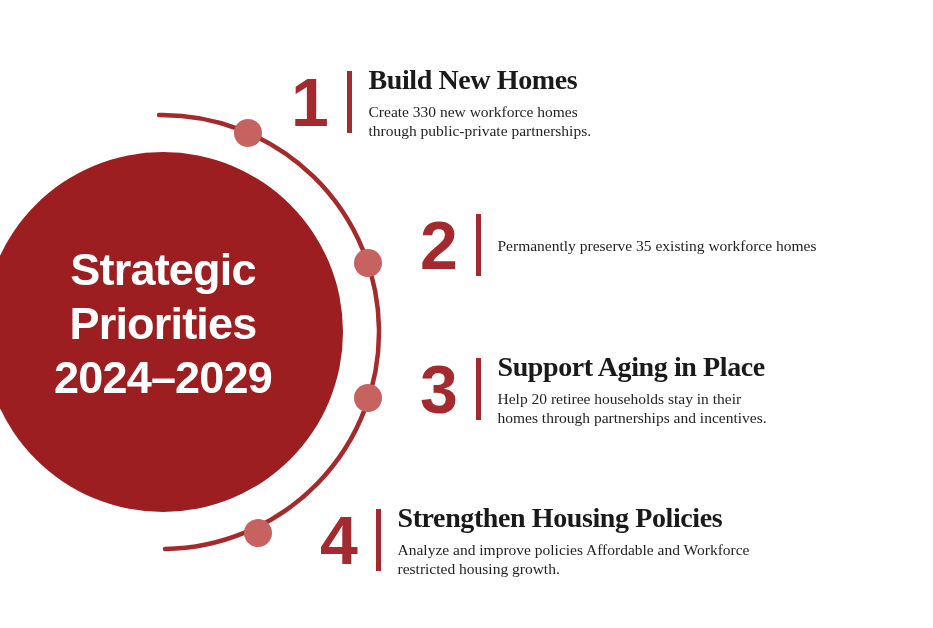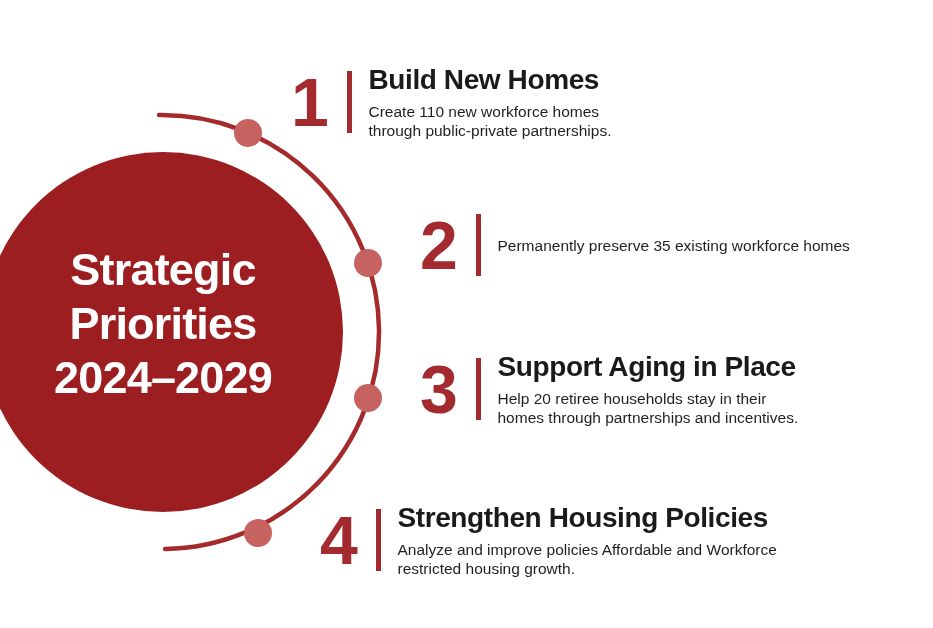--- a/index.html
+++ b/index.html
@@ -34,21 +34,21 @@
     font-weight:bold;
     color:#A32A2E;
   }
   .item .bar{
     width:4.5px;
     height:62px;
     margin-left:8px;
     background:#A32A2E;
     flex:0 0 auto;
   }
-  .item .content{margin-left:17px;}
+  .item .content{margin-left:17px;font-family:Liberation Serif, serif;}
   .item .title{
     font-size:28px;
     font-weight:bold;
     color:#1a1a1a;
     line-height:32px;
     letter-spacing:-0.4px;
     margin:0 0 6px 0;
     white-space:nowrap;
   }
   .item .desc-line{
@@ -80,21 +80,21 @@
     <div>Strategic</div>
     <div>Priorities</div>
     <div>2024–2029</div>
   </div>
 
   <div class="item" id="item-1">
     <div class="num">1</div>
     <div class="bar"></div>
     <div class="content">
       <div class="title">Build New Homes</div>
-      <div class="desc-line">Create 110 new workforce homes</div>
+      <div class="desc-line">Create 330 new workforce homes</div>
       <div class="desc-line">through public-private partnerships.</div>
     </div>
   </div>
 
   <div class="item" id="item-2">
     <div class="num">2</div>
     <div class="bar"></div>
     <div class="content">
       <div class="desc-line">Permanently preserve 35 existing workforce homes</div>
     </div>

